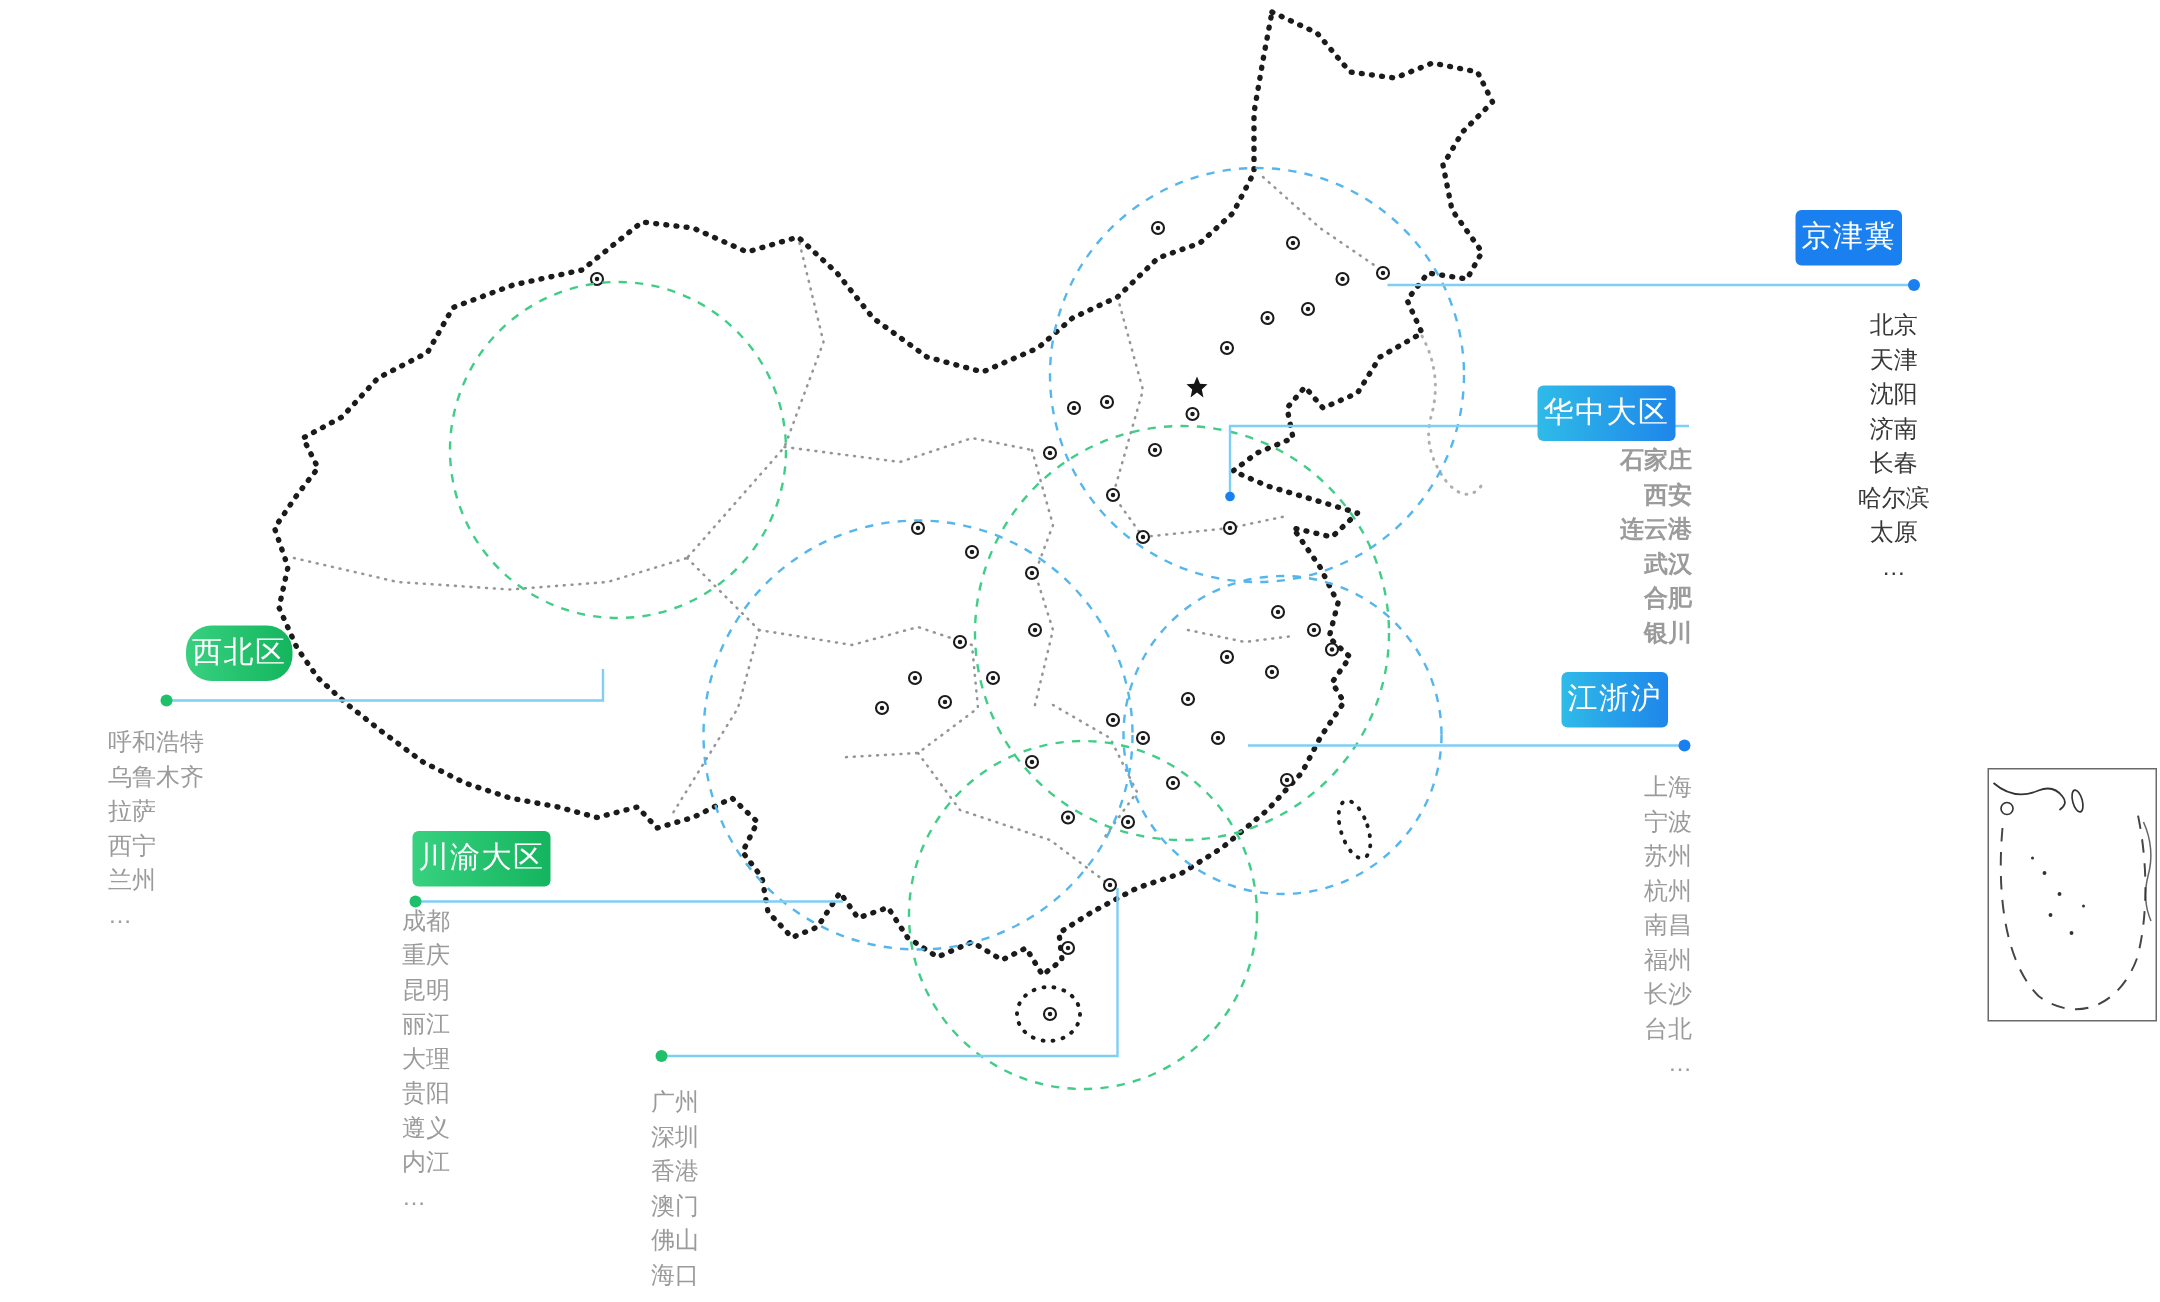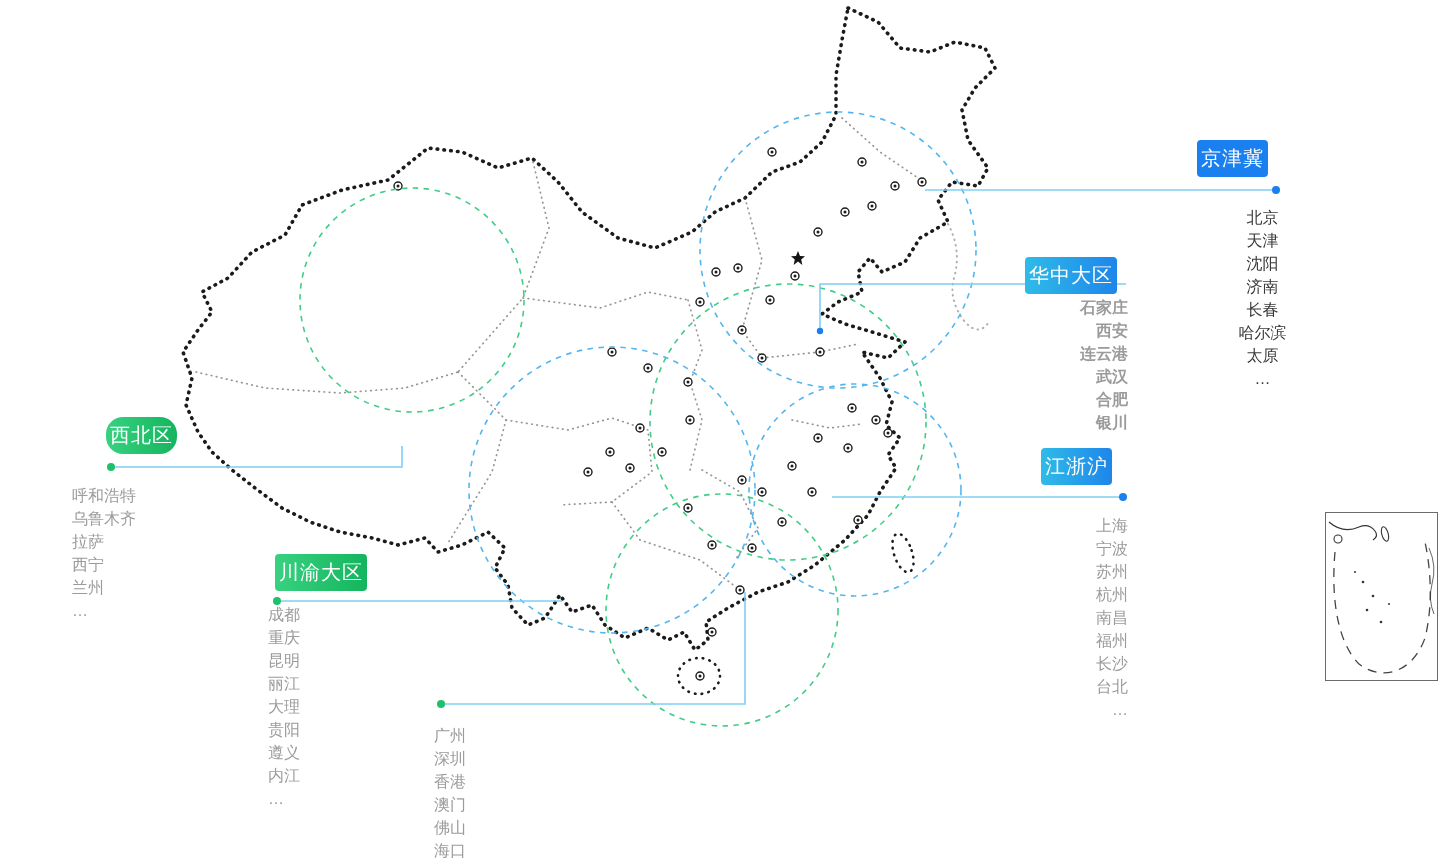--- a/index.html
+++ b/index.html
@@ -146,21 +146,21 @@
       <circle cx="48" cy="84" r="1.3" fill="#333333"></circle>
       <circle cx="42" cy="98" r="1.3" fill="#333333"></circle>
       <circle cx="56" cy="110" r="1.3" fill="#333333"></circle>
       <circle cx="30" cy="60" r="1" fill="#333333"></circle>
       <circle cx="64" cy="92" r="1" fill="#333333"></circle>
     </g>
   </svg>
 
   <div class="region-chip chip-blue" style="left:1197px;top:140px;">京津冀</div>
   <div class="region-chip chip-cyan" style="left:1025px;top:229px;margin-top:28px;">华中大区</div>
-  <div class="region-chip chip-green" style="left:106px;top:417px;border-radius:17px;">西北区</div>
+  <div class="region-chip chip-green" style="left:124px;top:417px;border-radius:17px;">西北区</div>
   <div class="region-chip chip-green" style="left:275px;top:554px;">川渝大区</div>
   <div class="region-chip chip-cyan" style="left:1041px;top:448px;">江浙沪</div>
 
   <div class="city-list list-dark align-center" style="left:1200px;top:206px;width:125px;">
       <div>北京</div>
       <div>天津</div>
       <div>沈阳</div>
       <div>济南</div>
       <div>长春</div>
       <div>哈尔滨</div>

